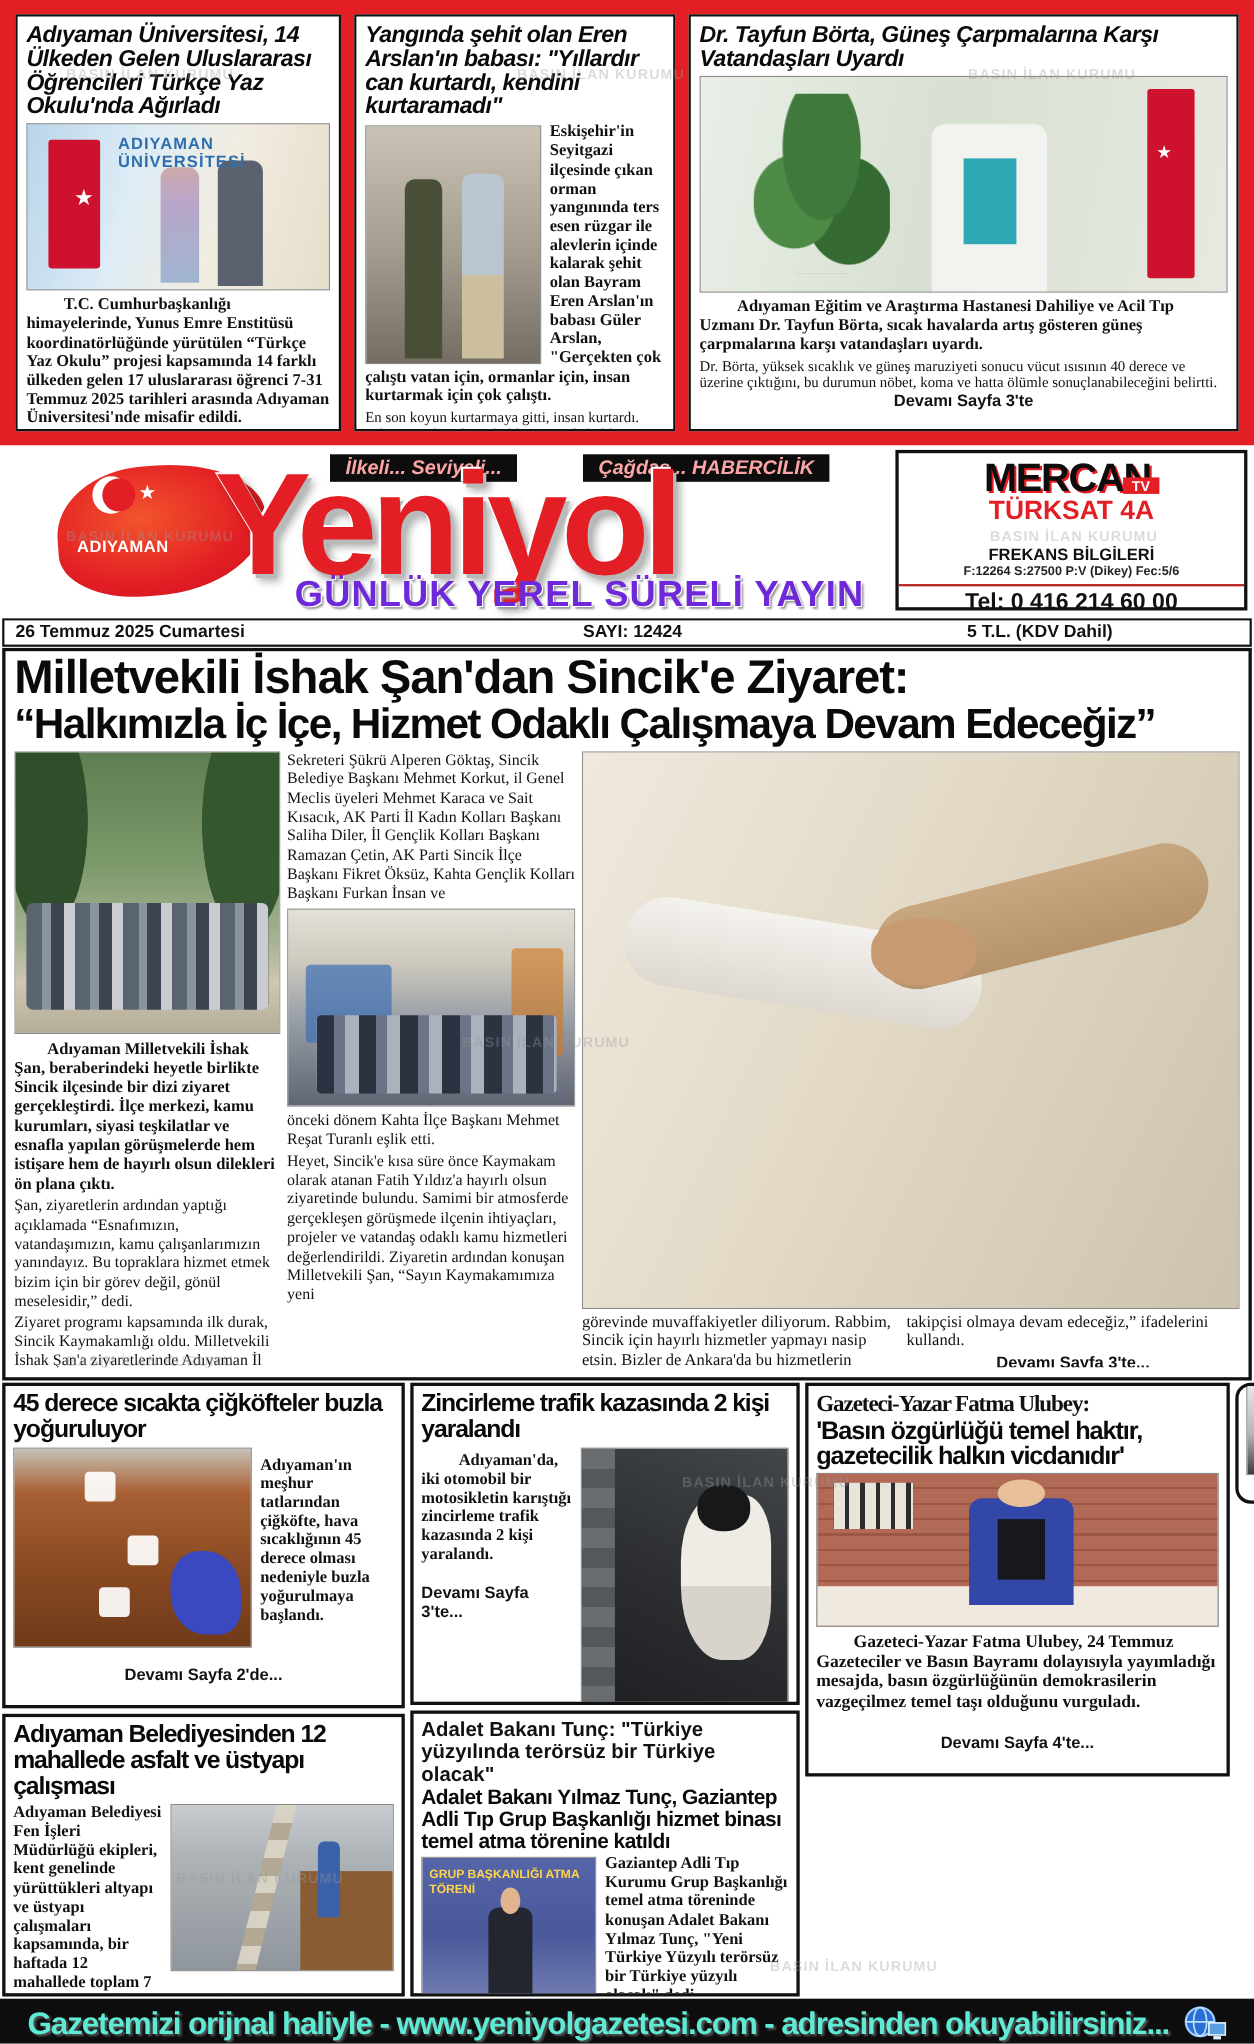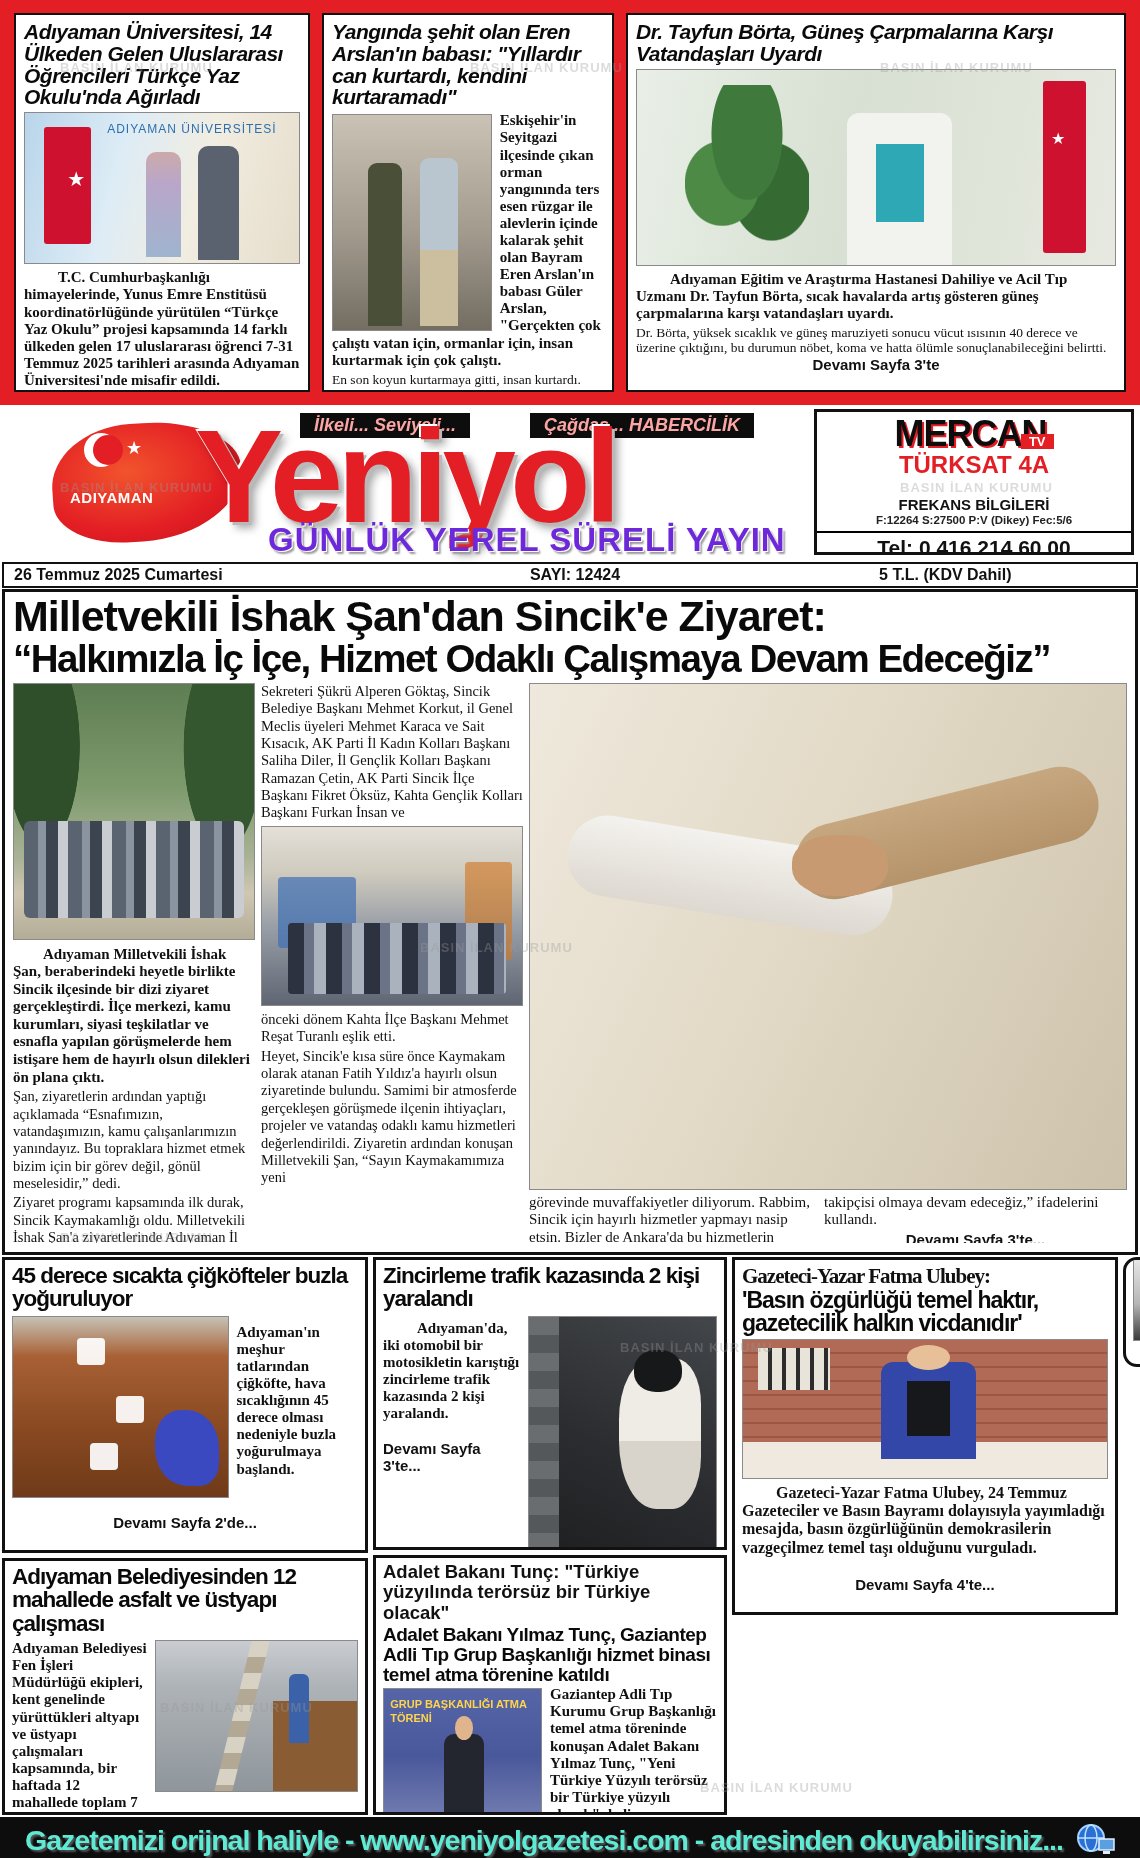--- a/index.html
+++ b/index.html
@@ -18,21 +18,21 @@
   .top-card h2{margin:0 0 4px 0;font-size:21px;font-style:italic;}
   .lead{font-weight:700;font-size:15px;line-height:1.14;margin:5px 0 0 0;}
   .lead.ind{text-indent:34px;}
   .body-txt{font-size:13.5px;line-height:1.15;margin:3px 0 0 0;}
   
   .ph-uni{height:150px;background:linear-gradient(105deg,#b9d5ea 0%,#ddecf6 34%,#f1ede1 62%,#e6ddcb 100%);}
   .ph-uni .flag{position:absolute;left:7%;top:9%;width:17%;height:78%;background:#cf1130;border-radius:3px;}
   .ph-uni .flag span{position:absolute;right:12%;top:34%;color:#fff;font-size:20px;}
   .ph-uni .p1{position:absolute;left:44%;top:26%;width:13%;height:70%;background:linear-gradient(180deg,#caa 0,#b9a6c9 30%,#9fb4cf 100%);border-radius:10px 10px 0 0;}
   .ph-uni .p2{position:absolute;left:63%;top:22%;width:15%;height:76%;background:#5a6270;border-radius:10px 10px 0 0;}
-  .ph-uni .lbl{position:absolute;left:30%;top:6%;font-family:"Liberation Sans",sans-serif;font-size:12px;font-weight:400;color:#2d6fae;letter-spacing:1px;}
+  .ph-uni .lbl{position:absolute;left:30%;top:6%;font-family:"Liberation Sans",sans-serif;font-size:15px;font-weight:700;color:#2d6fae;letter-spacing:1px;}
   .ph-fire{height:215px;width:58%;float:left;margin:2px 8px 2px 0;background:linear-gradient(180deg,#cac3b5 0%,#a29a8d 55%,#736d62 100%);}
   .ph-fire .f1{position:absolute;left:22%;top:22%;width:22%;height:76%;background:#4a5038;border-radius:9px 9px 0 0;}
   .ph-fire .f2{position:absolute;left:55%;top:20%;width:24%;height:78%;background:linear-gradient(180deg,#b9c6cf 0 55%,#cbbfa0 55% 100%);border-radius:9px 9px 0 0;}
   .ph-doc{height:195px;background:linear-gradient(100deg,#e9efe7 0%,#d7e0d2 45%,#e7e9e0 100%);}
   .ph-doc .plant{position:absolute;left:10%;top:8%;width:26%;height:84%;background:radial-gradient(ellipse at 50% 30%,#3f7a3c 0 40%,transparent 41%),radial-gradient(ellipse at 30% 60%,#4d8a46 0 30%,transparent 31%),radial-gradient(ellipse at 70% 65%,#356b33 0 32%,transparent 33%);}
   .ph-doc .doc{position:absolute;left:44%;top:22%;width:22%;height:78%;background:linear-gradient(180deg,#f2f2ee 0 100%);border-radius:12px 12px 0 0;}
   .ph-doc .shirt{position:absolute;left:50%;top:38%;width:10%;height:40%;background:#2fa8b5;}
   .ph-doc .flag{position:absolute;right:6%;top:6%;width:9%;height:88%;background:#cf1130;border-radius:3px;}
   .ph-doc .flag span{position:absolute;left:18%;top:28%;color:#fff;font-size:16px;}
   
@@ -51,21 +51,21 @@
         text-shadow:-2px -2px 0 #fff,3px 3px 0 #b9b9b9,6px 6px 8px rgba(0,0,0,.35);}
   .tagline{position:absolute;left:268px;top:116px;font-family:"Liberation Sans",sans-serif;font-weight:700;
            font-size:33px;color:#6d28d9;letter-spacing:1px;text-shadow:1px 1px 0 #fff,2.5px 2.5px 2px #9a9a9a;}
   .mercan{position:absolute;right:6px;top:4px;width:320px;height:146px;background:#fff;border:3px solid #111;
           box-sizing:border-box;text-align:center;font-family:"Liberation Sans",sans-serif;}
   .mercan .brand{font-size:36px;font-weight:700;letter-spacing:-1px;color:#0d0d0d;text-shadow:2px 2px 0 #e31e24;line-height:1;}
   .mercan .tvchip{display:inline-block;background:#e31e24;color:#fff;font-weight:700;font-size:13px;padding:0 8px;margin-left:-30px;vertical-align:middle;}
   .mercan .sat{color:#e31e24;font-weight:700;font-size:24px;line-height:1.05;}
   .mercan .ft{font-weight:700;font-size:15px;line-height:1.1;margin-top:20px;}
   .mercan .fq{font-size:11.5px;font-weight:700;color:#222;line-height:1.2;}
-  .mercan .tel{font-weight:700;font-size:21px;border-top:2px solid #000000;margin-top:4px;padding-top:3px;}
+  .mercan .tel{font-weight:700;font-size:21px;border-top:2px solid #b91c1c;margin-top:4px;padding-top:3px;}
   
   .dateline{height:26px;margin:0 2px;border:2px solid #111;box-sizing:border-box;display:flex;align-items:center;
             font-family:"Liberation Sans",sans-serif;font-weight:700;font-size:16px;}
   .dateline .d{padding-left:10px;width:34%;}
   .dateline .s{width:32%;text-align:center;}
   .dateline .p{width:34%;text-align:center;}
   
   .main{height:666px;margin:1px 2px 0 2px;border:3px solid #111;box-sizing:border-box;overflow:hidden;}
   .main .h1{font-size:43px;margin:2px 8px 0 8px;letter-spacing:-1px;}
   .main .h2{font-size:38.5px;margin:0 8px 2px 8px;letter-spacing:-1.5px;}

